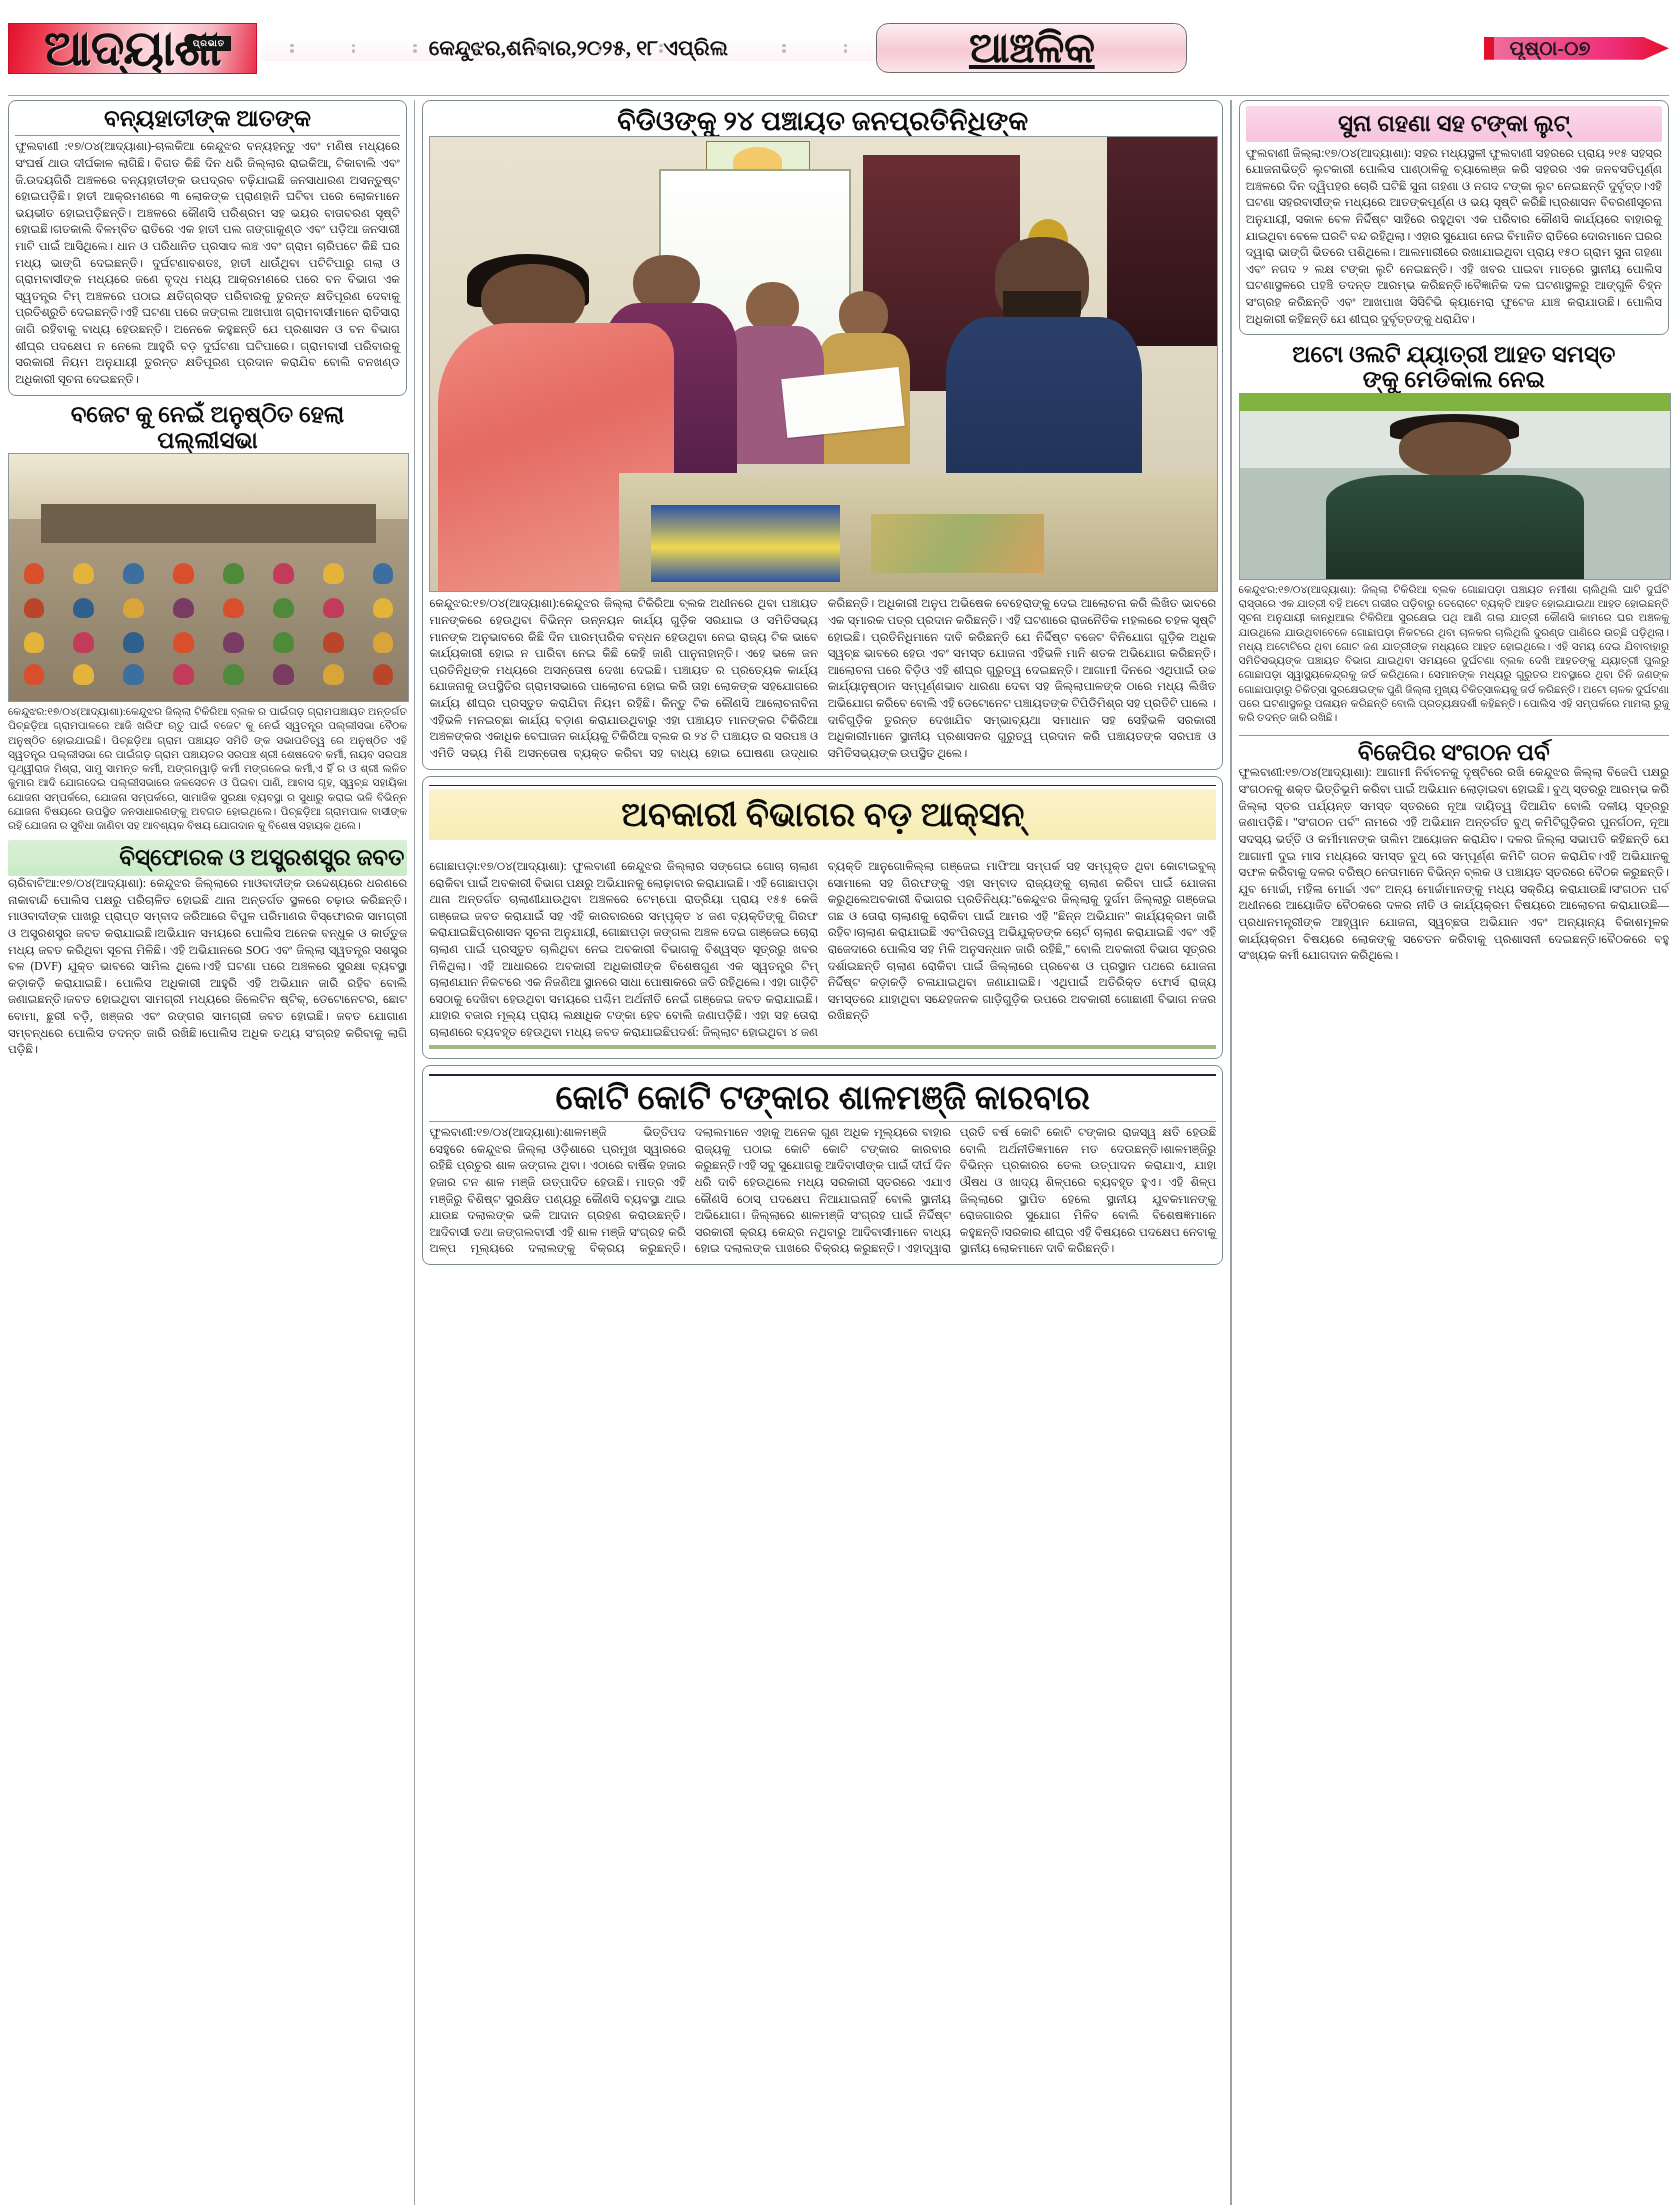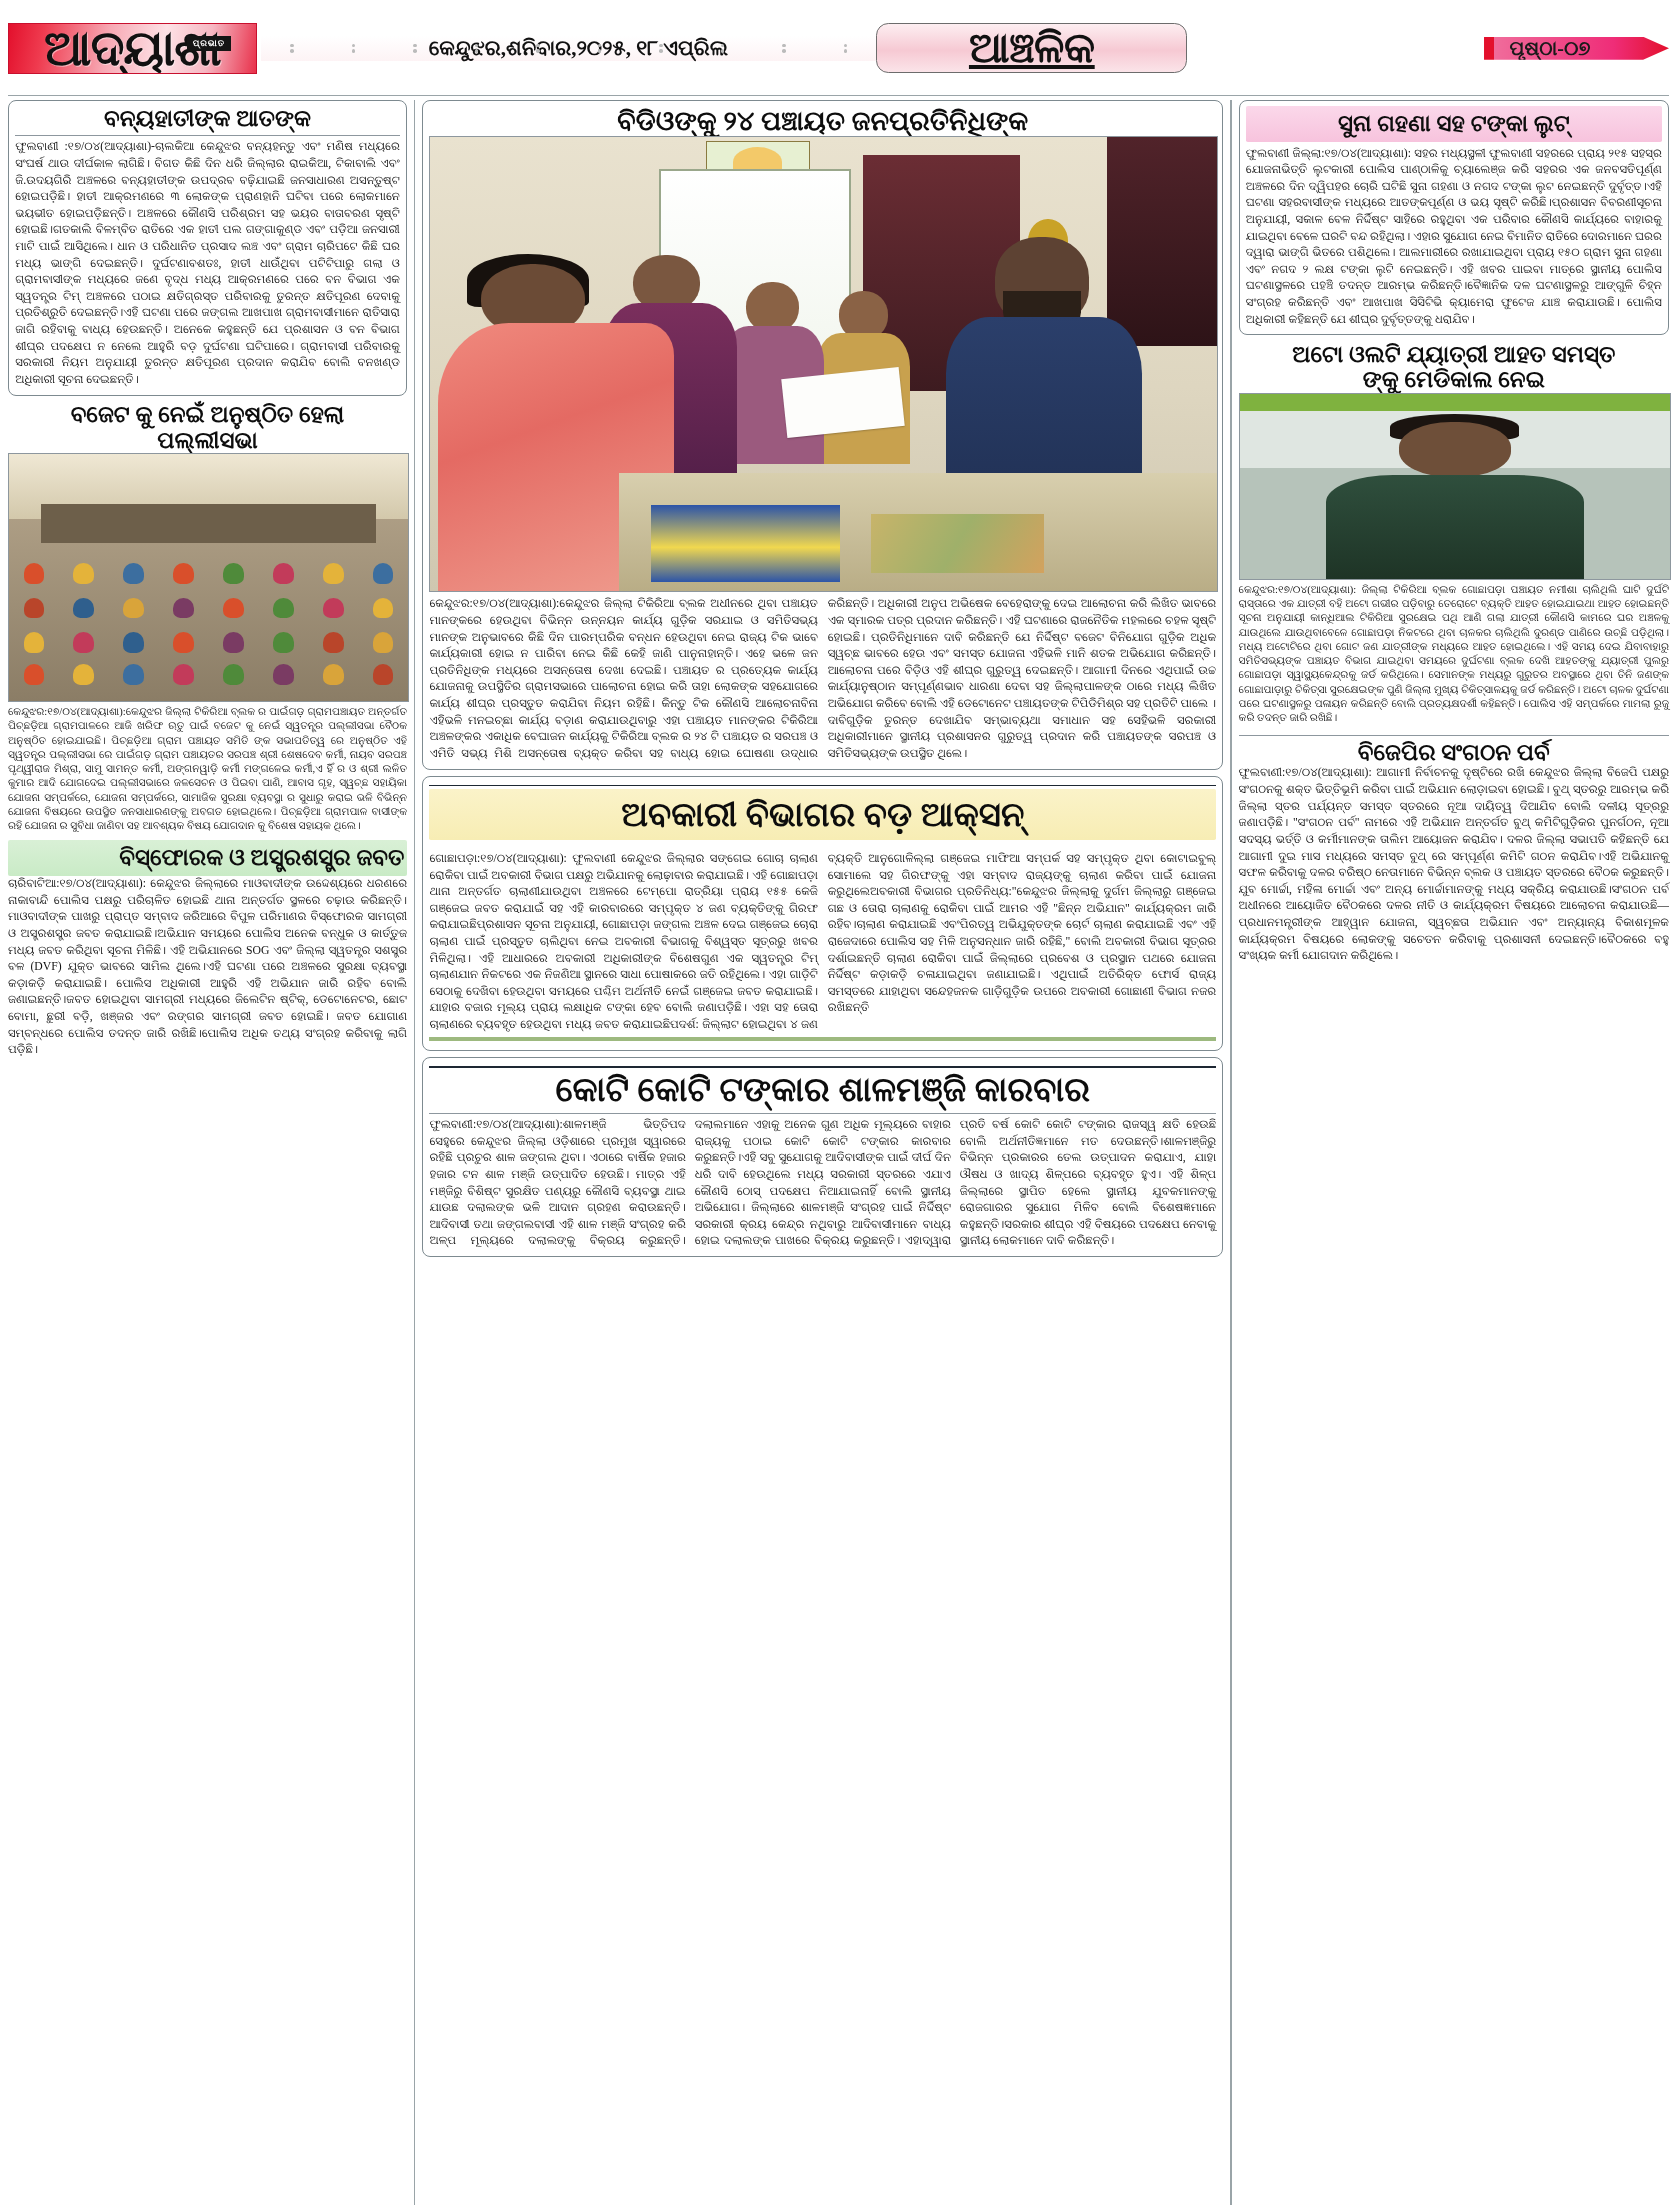--- a/index.html
+++ b/index.html
@@ -362,21 +362,21 @@
         </div>
         <div class="body-text cols2" style="margin-top:4.4px">
           <span>କେନ୍ଦୁଝର:୧୭/୦୪(ଆଦ୍ୟାଶା):କେନ୍ଦୁଝର ଜିଲ୍ଲା ଟିକିରିଆ ବ୍ଲକ ଅଧୀନରେ ଥିବା ପଞ୍ଚାୟତ ମାନଙ୍କରେ ହେଉଥିବା ବିଭିନ୍ନ ଉନ୍ନୟନ କାର୍ଯ୍ୟ ଗୁଡ଼ିକ ସରଯାଇ ଓ ସମିତିସଭ୍ୟ ମାନଙ୍କ ଅନୁଭାବରେ କିଛି ଦିନ ପାରମ୍ପରିକ ବନ୍ଧନ ହେଉଥିବା ନେଇ ରାଜ୍ୟ ଟିକ ଭାବେ କାର୍ଯ୍ୟକାରୀ ହୋଇ ନ ପାରିବା ନେଇ କିଛି କେହି ଜାଣି ପାନୁନାହାନ୍ତି। ଏହେ ଭଳେ ଜନ ପ୍ରତିନିଧିଙ୍କ ମଧ୍ୟରେ ଅସନ୍ତୋଷ ଦେଖା ଦେଇଛି। ପଞ୍ଚାୟତ ର ପ୍ରତ୍ୟେକ କାର୍ଯ୍ୟ ଯୋଜନାକୁ ଉପସ୍ଥିତିର ଗ୍ରାମସଭାରେ ପାଲୋଚନା ହୋଇ କରି ତାହା ଲୋକଙ୍କ ସହଯୋଗରେ କାର୍ଯ୍ୟ ଶୀଘ୍ର ପ୍ରସ୍ତୁତ କରାଯିବା ନିୟମ ରହିଛି। କିନ୍ତୁ ଟିକ କୌଣସି ଆଲୋଚନାବିନା ଏହିଭଳି ମନଇଚ୍ଛା କାର୍ଯ୍ୟ ବଡ଼ାଣ କରାଯାଉଥିବାରୁ ଏହା ପଞ୍ଚାୟତ ମାନଙ୍କର ଟିକିରିଆ ଅଞ୍ଚଳଙ୍କର ଏକାଧିକ ବେଘାଜନ କାର୍ଯ୍ୟକୁ ଟିକିରିଆ ବ୍ଲକ ର ୨୪ ଟି ପଞ୍ଚାୟତ ର ସରପଞ୍ଚ ଓ ଏମିତି ସଭ୍ୟ ମିଶି ଅସନ୍ତୋଷ ବ୍ୟକ୍ତ କରିବା ସହ ବାଧ୍ୟ ହୋଇ ଘୋଷଣା ଉଦ୍ଧାର କରିଛନ୍ତି।</span>
           <span>ଅଧିକାରୀ ଅନୁପ ଅଭିଷେକ ବେହେରାଙ୍କୁ ଦେଇ ଆଲୋଚନା କରି ଲିଖିତ ଭାବରେ ଏକ ସ୍ମାରକ ପତ୍ର ପ୍ରଦାନ କରିଛନ୍ତି। ଏହି ଘଟଣାରେ ରାଜନୈତିକ ମହଲରେ ଚହଳ ସୃଷ୍ଟି ହୋଇଛି। ପ୍ରତିନିଧିମାନେ ଦାବି କରିଛନ୍ତି ଯେ ନିର୍ଦ୍ଦିଷ୍ଟ ବଜେଟ ବିନିଯୋଗ ଗୁଡ଼ିକ ଅଧିକ ସ୍ୱଚ୍ଛ ଭାବରେ ହେଉ ଏବଂ ସମସ୍ତ ଯୋଜନା ଏହିଭଳି ମାନି ଶତକ ଅଭିଯୋଗ କରିଛନ୍ତି। ଆଲୋଚନା ପରେ ବିଡ଼ିଓ ଏହି ଶୀଘ୍ର ଗୁରୁତ୍ୱ ଦେଇଛନ୍ତି। ଆଗାମୀ ଦିନରେ ଏଥିପାଇଁ ଉଚ୍ଚ କାର୍ଯ୍ୟାନୁଷ୍ଠାନ ସମ୍ପୂର୍ଣ୍ଣଭାବ ଧାରଣା ଦେବା ସହ ଜିଲ୍ଲାପାଳଙ୍କ ଠାରେ ମଧ୍ୟ ଲିଖିତ ଅଭିଯୋଗ କରିବେ ବୋଲି ଏହି ଡେଟୋନେଟ ପଞ୍ଚାୟତଙ୍କ ଟିପିଡିମିଶ୍ର ସହ ପ୍ରତିଟି ପାଲେ । ଦାବିଗୁଡ଼ିକ ତୁରନ୍ତ ଦେଖାଯିବ ସମ୍ଭାବ୍ୟଥା ସମାଧାନ ସହ ସେହିଭଳି ସରକାରୀ ଅଧିକାରୀମାନେ ସ୍ଥାନୀୟ ପ୍ରଶାସନର ଗୁରୁତ୍ୱ ପ୍ରଦାନ କରି ପଞ୍ଚାୟତଙ୍କ ସରପଞ୍ଚ ଓ ସମିତିସଭ୍ୟଙ୍କ ଉପସ୍ଥିତ ଥିଲେ।</span>
         </div>
       </div>
 
       <div class="block">
         <div class="rule"></div>
         <div class="hl h-lg cream">ଅବକାରୀ ବିଭାଗର ବଡ଼ ଆକ୍ସନ୍</div>
-        <div class="body-text cols2" style="margin-top:11px">
+        <div class="body-text cols2" style="margin-top:19px">
           <span>ଗୋଛାପଡ଼ା:୧୭/୦୪(ଆଦ୍ୟାଶା): ଫୁଲବାଣୀ କେନ୍ଦୁଝର ଜିଲ୍ଲାର ସଙ୍ଗେଇ ଗୋଚା ଚାଲାଣ ରୋକିବା ପାଇଁ ଅବକାରୀ ବିଭାଗ ପକ୍ଷରୁ ଅଭିଯାନକୁ ଲୋଢ଼ାବାର କରାଯାଇଛି। ଏହି ଗୋଛାପଡ଼ା ଥାନା ଅନ୍ତର୍ଗତ ଚାଲାଣୀଯାଉଥିବା ଅଞ୍ଚଳରେ ଟେମ୍ପୋ ରାତ୍ରିୟା ପ୍ରାୟ ୧୫୫ କେଜି ଗଞ୍ଜେଇ ଜବତ କରାଯାଇଁ ସହ ଏହି କାରବାରରେ ସମ୍ପୃକ୍ତ ୪ ଜଣ ବ୍ୟକ୍ତିଙ୍କୁ ଗିରଫ କରାଯାଇଛିପ୍ରଶାସନ ସୂଚନା ଅନୁଯାୟୀ, ଗୋଛାପଡ଼ା ଜଙ୍ଗଲ ଅଞ୍ଚଳ ଦେଇ ଗଞ୍ଜେଇ ଚୋରା ଚାଲାଣ ପାଇଁ ପ୍ରସ୍ତୁତ ଚାଲିଥିବା ନେଇ ଅବକାରୀ ବିଭାଗକୁ ବିଶ୍ୱସ୍ତ ସୂତ୍ରରୁ ଖବର ମିଳିଥିଲା। ଏହି ଆଧାରରେ ଅବକାରୀ ଅଧିକାରୀଙ୍କ ବିଶେଷଗୁଣ ଏକ ସ୍ୱତନ୍ତ୍ର ଟିମ୍ ଚାଲାଣଯାନ ନିକଟରେ ଏକ ନିଜଣିଆ ସ୍ଥାନରେ ସାଧା ପୋଷାକରେ ଜତି ରହିଥିଲେ। ଏହା ଗାଡ଼ିଟି ସେଠାକୁ ଦେଖିବା ହେଉଥିବା ସମୟରେ ପଶ୍ଚିମ ଅର୍ଥନୀତି ନେଇଁ ଗଞ୍ଜେଇ ଜବତ କରାଯାଇଛି। ଯାହାର ବଜାର ମୂଲ୍ୟ ପ୍ରାୟ ଲକ୍ଷାଧିକ ଟଙ୍କା ହେବ ବୋଲି ଜଣାପଡ଼ିଛି। ଏହା ସହ ତୋରା</span>
           <span>ଚାଲାଣରେ ବ୍ୟବହୃତ ହେଉଥିବା ମଧ୍ୟ ଜବତ କରାଯାଇଛିପଦର୍ଶ: ଜିଲ୍ଲାଟ ହୋଇଥିବା ୪ ଜଣ ବ୍ୟକ୍ତି ଆନୁଗୋଳିଲ୍ଲା ଗଞ୍ଜେଇ ମାଫିଆ ସମ୍ପର୍କ ସହ ସମ୍ପୃକ୍ତ ଥିବା କୋଟାଇବୁଲ୍ ସୋମାଲେ ସହ ଗିରଫଙ୍କୁ ଏହା ସମ୍ବାଦ ରାଜ୍ୟଙ୍କୁ ଚାଲାଣ କରିବା ପାଇଁ ଯୋଜନା କରୁଥିଲେଅବକାରୀ ବିଭାଗର ପ୍ରତିନିଧ୍ୟ:"କେନ୍ଦୁଝର ଜିଲ୍ଲାକୁ ଦୁର୍ଗମ ଜିଲ୍ଲାରୁ ଗଞ୍ଜେଇ ଗଛ ଓ ତୋରା ଚାଲାଣକୁ ରୋକିବା ପାଇଁ ଆମର ଏହି "ଛିନ୍ନ ଅଭିଯାନ" କାର୍ଯ୍ୟକ୍ରମ ଜାରି ରହିବ।ଚାଲାଣ କରାଯାଇଛି ଏବଂପିରତ୍ୱ ଅଭିଯୁକ୍ତଙ୍କ ଚୋର୍ଟ ଚାଲାଣ କରାଯାଇଛି ଏବଂ ଏହି ରାଜେଦାରେ ପୋଲିସ ସହ ମିଳି ଅନୁସନ୍ଧାନ ଜାରି ରହିଛି," ବୋଲି ଅବକାରୀ ବିଭାଗ ସୂତ୍ରର ଦର୍ଶାଇଛନ୍ତି ଚାଲାଣ ରୋକିବା ପାଇଁ ଜିଲ୍ଲାରେ ପ୍ରବେଶ ଓ ପ୍ରସ୍ଥାନ ପଥରେ ଯୋଜନା ନିର୍ଦ୍ଦିଷ୍ଟ କଡ଼ାକଡ଼ି ଚଳାଯାଇଥିବା ଜଣାଯାଇଛି। ଏଥିପାଇଁ ଅତିରିକ୍ତ ଫୋର୍ସ ରାଜ୍ୟ ସମସ୍ତରେ ଯାହାଥିବା ସନ୍ଦେହଜନକ ଗାଡ଼ିଗୁଡ଼ିକ ଉପରେ ଅବକାରୀ ଗୋଛାଣୀ ବିଭାଗ ନଜର ରଖିଛନ୍ତି</span>
         </div>
         <div class="rule green"></div>
       </div>
 
       <div class="block">
         <div class="rule"></div>
         <div class="hl h-lg">କୋଟି କୋଟି ଟଙ୍କାର ଶାଳମଞ୍ଜି କାରବାର</div>
         <div class="rule thin"></div>

